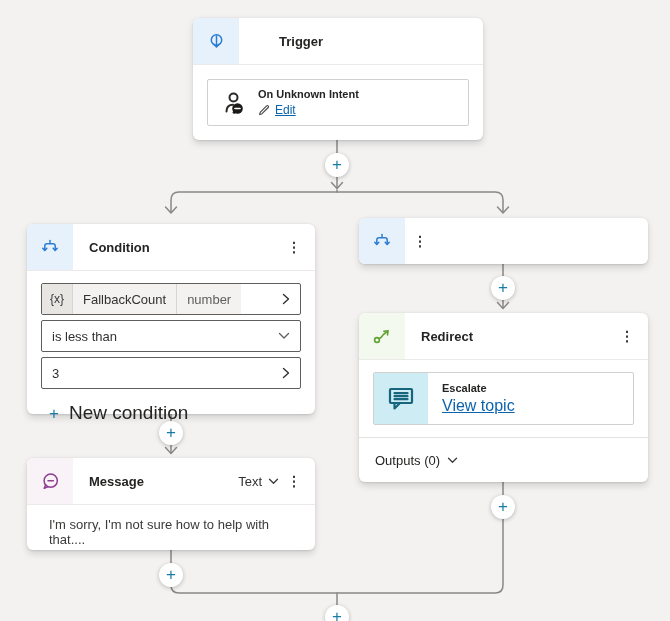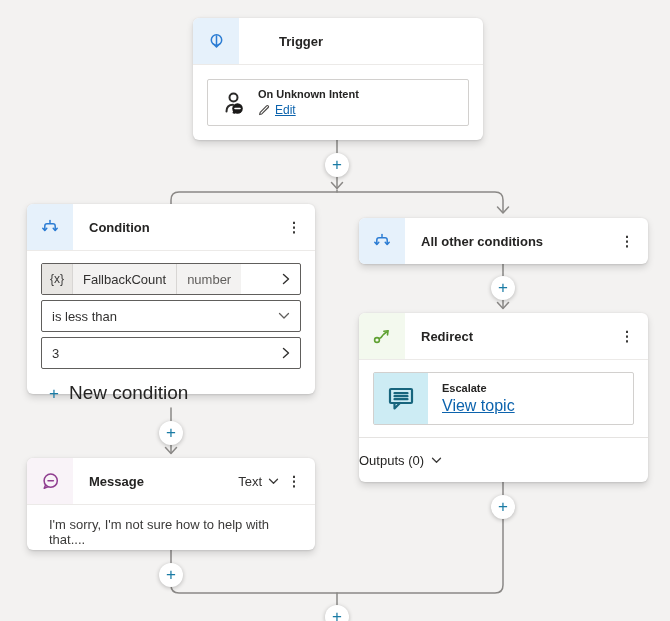--- a/index.html
+++ b/index.html
@@ -25,21 +25,21 @@
 
   .trigger-node{left:193px;top:18px;width:290px;height:122px;}
   .trigger-node .node-header{height:46px;gap:24px;}
   .inner-card{margin:14px;border:1px solid #d2d0ce;border-radius:2px;display:flex;align-items:center;
               padding:8px 12px;background:#fff;}
   .inner-card .txt{margin-left:12px;display:flex;flex-direction:column;gap:3px;}
   .item-name{font-size:11px;font-weight:700;color:#252423;}
   .link-row{display:flex;align-items:center;gap:5px;font-size:12px;}
   a.link{color:#0c63ad;text-decoration:underline;cursor:pointer;}
 
-  .condition-node{left:27px;top:204px;width:288px;height:190px;}
+  .condition-node{left:27px;top:224px;width:288px;height:190px;}
   .cond-body{padding:12px 14px 0 14px;}
   .field-row{height:30px;border:1px solid #605e5c;border-radius:2px;display:flex;align-items:center;
              margin-bottom:5px;background:#fff;overflow:hidden;font-size:13px;color:#323130;cursor:pointer;}
   .chip{background:#e8e6e3;height:100%;display:flex;align-items:center;padding:0 8px;
         font-size:12px;color:#3b3a39;border-right:1px solid #d8d6d4;}
   .var-name{background:#f3f2f1;height:100%;display:flex;align-items:center;padding:0 10px;}
   .var-type{background:#f3f2f1;height:100%;display:flex;align-items:center;padding:0 10px;
             color:#605e5c;border-left:1px solid #d8d6d4;}
   .row-spacer{flex:1;}
   .row-pad{padding-left:10px;}
@@ -51,21 +51,21 @@
 
   .allother-node{left:359px;top:218px;width:289px;height:46px;}
   .allother-node .node-header{height:46px;}
 
   .redirect-node{left:359px;top:313px;width:289px;height:169px;display:flex;flex-direction:column;}
   .redirect-body{padding:12px 14px;}
   .topic-card{border:1px solid #d2d0ce;border-radius:2px;display:flex;align-items:stretch;background:#fff;}
   .topic-icon-block{width:54px;background:#cdecf4;display:flex;align-items:center;justify-content:center;flex:none;}
   .topic-txt{padding:9px 0 9px 14px;display:flex;flex-direction:column;gap:3px;justify-content:space-between;}
   .outputs-row{border-top:1px solid #e5e3e1;flex:1;display:flex;align-items:center;gap:7px;
-               padding-left:0;font-size:13px;color:#252423;cursor:pointer;}
+               padding-left:16px;font-size:13px;color:#252423;cursor:pointer;}
 
   .message-node{left:27px;top:458px;width:288px;height:92px;}
   .msg-body{padding:12px 22px 0 22px;font-size:13px;color:#3b3a39;}
 
   .plus-btn{position:absolute;width:24px;height:24px;border-radius:50%;background:#fff;border:none;
             z-index:2;display:flex;align-items:center;justify-content:center;cursor:pointer;
             box-shadow:0 1px 4px rgba(0,0,0,.25);color:#1a7ba5;font-size:17px;line-height:1;padding:0 0 1px 0;}
 </style>
 </head>
 <body>
@@ -177,21 +177,20 @@
   <div class="node allother-node">
     <div class="node-header">
       <div class="icon-area blue-bg solo">
         <svg width="18" height="16" viewBox="0 0 18 16" fill="none" stroke="#2b7cd3" stroke-width="1.5" stroke-linecap="round" stroke-linejoin="round">
           <path d="M9 1.5 V3.5"></path>
           <path d="M3.8 11 V7 Q3.8 4.8 6 4.8 H12 Q14.2 4.8 14.2 7 V11"></path>
           <path d="M1.8 9.2 L3.8 11.5 L5.8 9.2"></path>
           <path d="M12.2 9.2 L14.2 11.5 L16.2 9.2"></path>
         </svg>
       </div>
-      <span class="node-title">All other conditions</span>
       <button class="menu-btn">⋮</button>
     </div>
   </div>
 
   <div class="node redirect-node">
     <div class="node-header hdr-divide">
       <div class="icon-area green-bg">
         <svg width="18" height="16" viewBox="0 0 18 16" fill="none" stroke="#5fa132" stroke-width="1.6" stroke-linecap="round" stroke-linejoin="round">
           <circle cx="4" cy="12" r="2.4"></circle>
           <path d="M6.4 10.2 C8.2 10.6 8.6 8.4 10 7 C11.2 5.8 12 5 13.6 4"></path>

